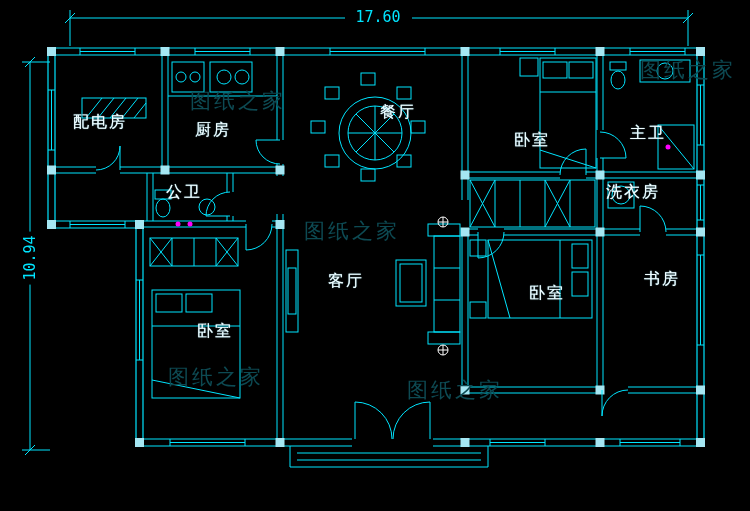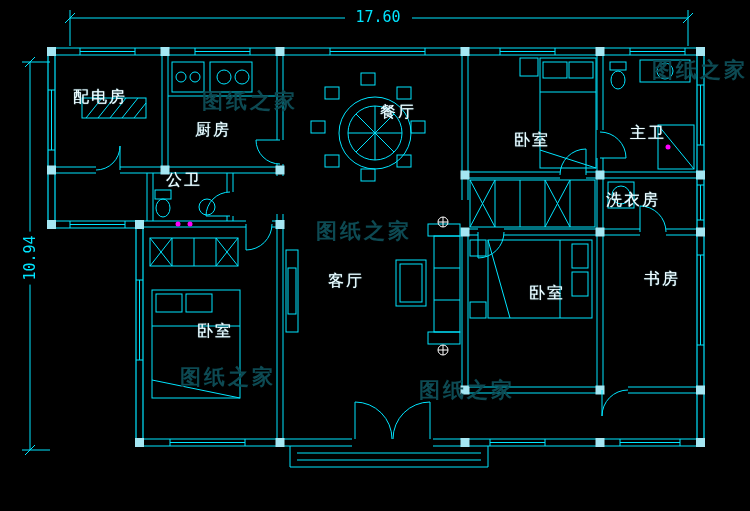--- a/index.html
+++ b/index.html
@@ -8,23 +8,22 @@
     overflow:hidden;font-family:"DejaVu Sans",sans-serif;
   }
   .canvas svg{position:absolute;left:0;top:0;}
   .label{
     position:absolute;transform:translate(-50%,-50%);
     color:#f2fdff;font-size:16px;letter-spacing:2px;white-space:nowrap;
     text-shadow:0 0 1px #9feaff;
   }
   .wm{
     position:absolute;transform:translate(-50%,-50%);
-    color:#0d4a53;font-size:21px;font-weight:bold;letter-spacing:3px;
+    color:#0d4a53;font-size:21px;font-weight:normal;letter-spacing:3px;
     white-space:nowrap;
-    margin-left:12px;
   }
   .dim{
     position:absolute;transform:translate(-50%,-50%);
     color:#00e5ff;background:#000;padding:0 4px;
     font-family:"DejaVu Sans Mono",monospace;font-size:15px;white-space:nowrap;
   }
   .dim-v{transform:translate(-50%,-50%) rotate(-90deg);}
 </style>
 </head>
 <body>
@@ -228,27 +227,27 @@
       <path d="M65,23 L75,13 M683,23 L693,13"></path>
       <path d="M30,62 V236 M30,284 V450"></path>
       <path d="M22,62 H50 M22,450 H50"></path>
       <path d="M25,67 L35,57 M25,455 L35,445"></path>
     </g>
   </svg>
 
   <div class="dim" style="left:378px;top:17px">17.60</div>
   <div class="dim dim-v" style="left:30px;top:258px">10.94</div>
 
-  <div class="label" style="left:100px;top:97px">配电房</div>
+  <div class="label" style="left:100px;top:122px">配电房</div>
   <div class="label" style="left:213px;top:130px">厨房</div>
   <div class="label" style="left:398px;top:112px">餐厅</div>
   <div class="label" style="left:532px;top:140px">卧室</div>
   <div class="label" style="left:648px;top:133px">主卫</div>
-  <div class="label" style="left:184px;top:180px">公卫</div>
-  <div class="label" style="left:633px;top:200px">洗衣房</div>
+  <div class="label" style="left:184px;top:192px">公卫</div>
+  <div class="label" style="left:633px;top:192px">洗衣房</div>
   <div class="label" style="left:346px;top:281px">客厅</div>
   <div class="label" style="left:547px;top:293px">卧室</div>
   <div class="label" style="left:662px;top:279px">书房</div>
   <div class="label" style="left:215px;top:331px">卧室</div>
 
   <div class="wm" style="left:238px;top:101px">图纸之家</div>
   <div class="wm" style="left:352px;top:231px">图纸之家</div>
   <div class="wm" style="left:216px;top:377px">图纸之家</div>
   <div class="wm" style="left:455px;top:390px">图纸之家</div>
   <div class="wm" style="left:688px;top:70px">图纸之家</div>

